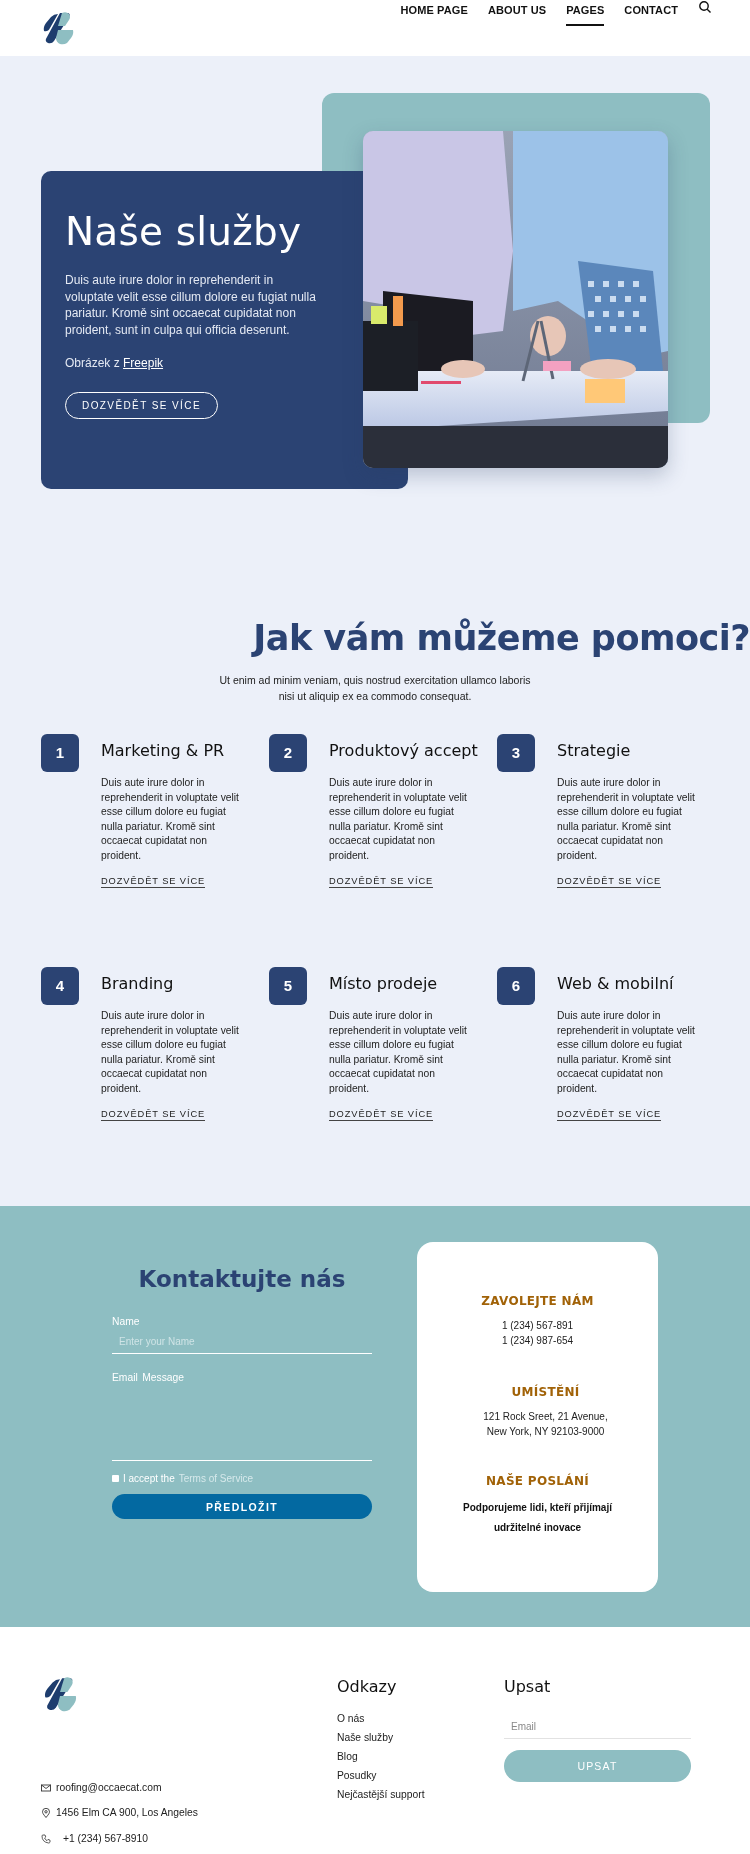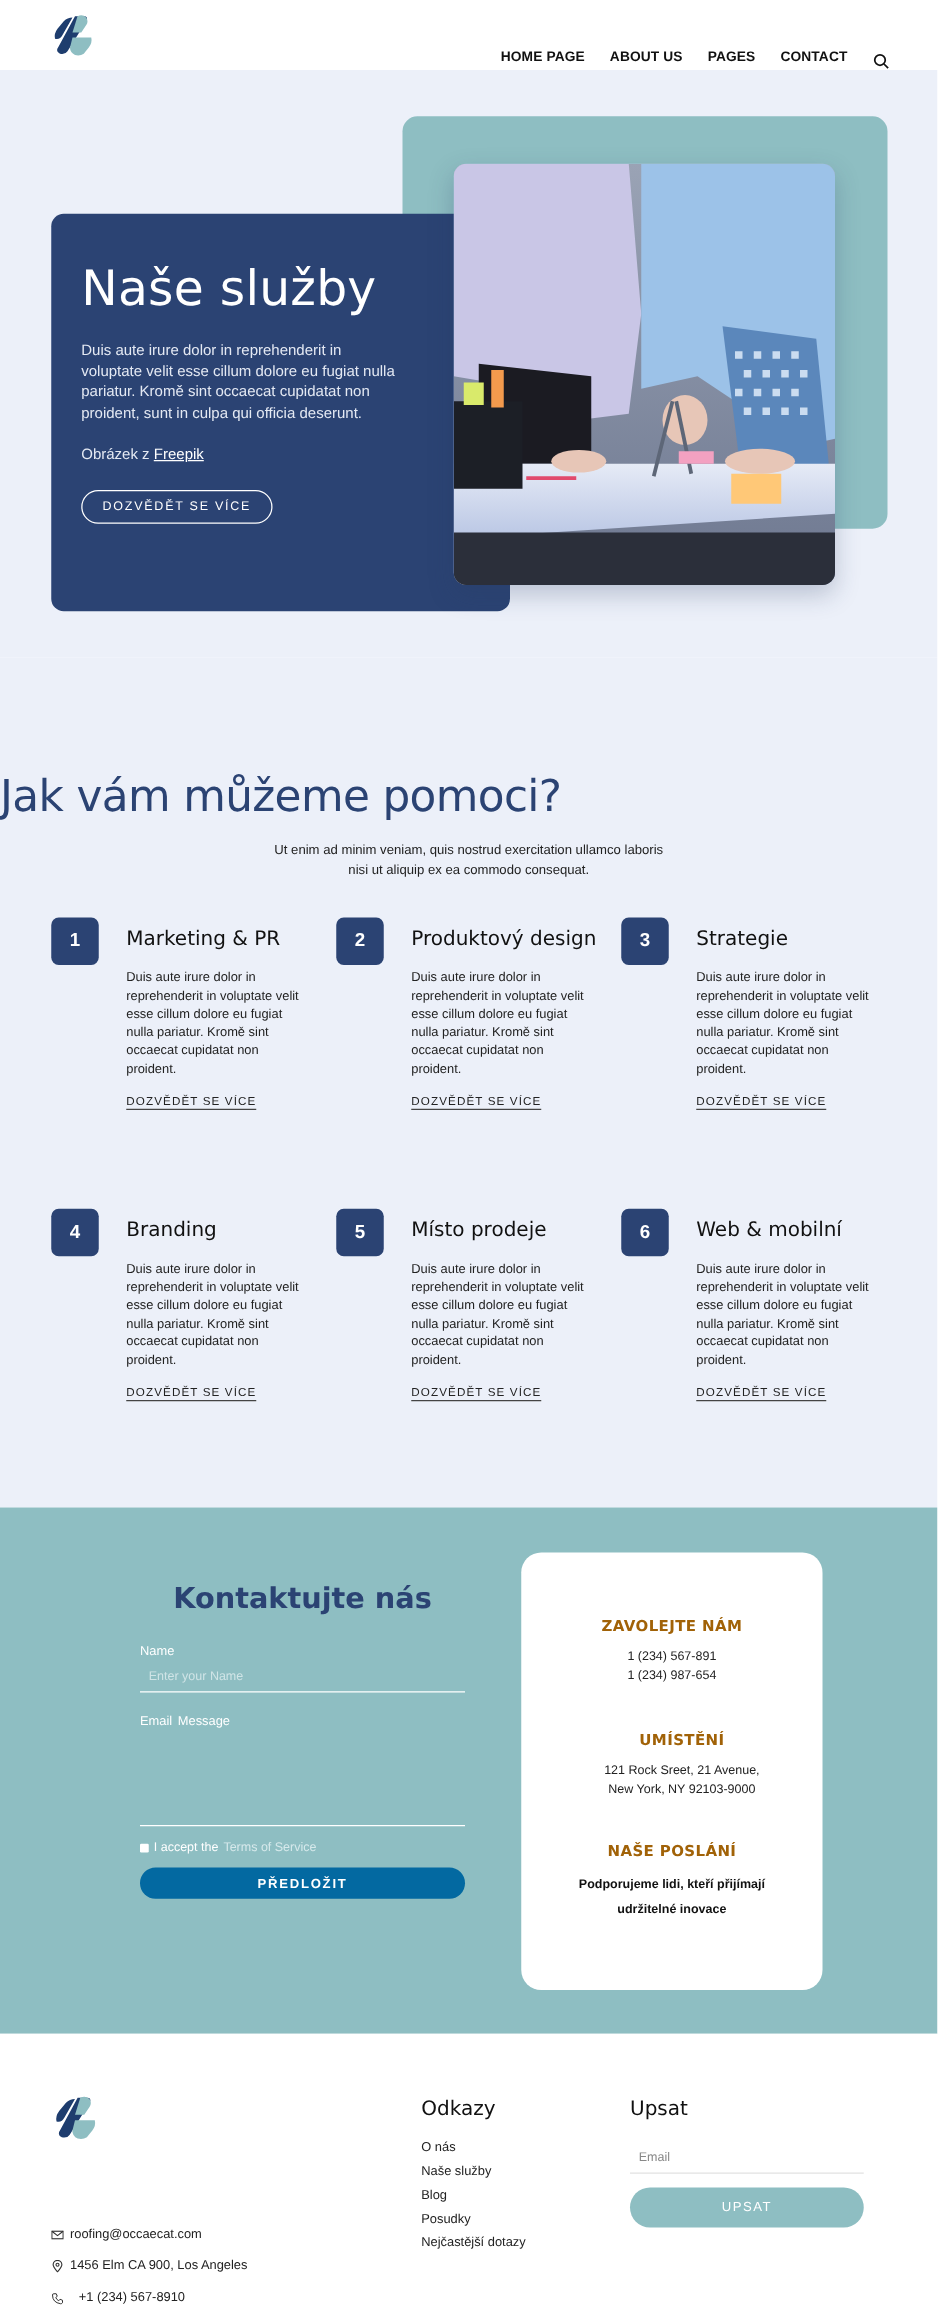--- a/index.html
+++ b/index.html
@@ -3,39 +3,39 @@
 <meta charset="utf-8">
 <style>
   * { box-sizing: border-box; margin: 0; padding: 0; }
   html, body { width: 750px; }
   body { font-family: "Liberation Sans", "DejaVu Sans", sans-serif; color: #111; background: #fff; }
   .heading { font-family: "DejaVu Sans", sans-serif; }
 
   
   .header { height: 56px; background: #fff; position: relative; }
   .logo { position: absolute; left: 40px; top: 10px; width: 36px; height: 36px; }
-  .nav { position: absolute; right: 38px; top: 0; height: 56px; display: flex; align-items: flex-end; gap: 20px; }
+  .nav { position: absolute; right: 38px; top: 0; height: 56px; display: flex; align-items: flex-start; gap: 20px; }
   .nav a { font-size: 11px; font-weight: 700; color: #111; text-decoration: none; letter-spacing: 0.1px; position: relative; padding: 4px 0; }
   .nav a.active::after { content: ""; position: absolute; left: 0; right: 0; bottom: -6px; height: 2px; background: #111; }
   .nav .search { width: 14px; height: 14px; margin-left: 0; cursor: pointer; }
 
   
   .hero { position: relative; background: #ecf0f9; height: 470px; }
   .hero-teal { position: absolute; left: 322px; top: 37px; width: 388px; height: 330px; background: #8ebec2; border-radius: 12px; }
   .hero-card { position: absolute; left: 41px; top: 115px; width: 367px; height: 318px; background: #2b4373; border-radius: 10px; padding: 38px 24px 0 24px; color: #fff; }
   .hero-title { font-size: 39px; font-weight: 400; color: #fff; letter-spacing: 0.2px; margin-bottom: 18px; }
   .hero-text { font-size: 12px; line-height: 16.5px; color: #e4e9f3; width: 260px; }
   .hero-credit { font-size: 12px; color: #e4e9f3; margin-top: 18px; }
   .hero-credit a { color: #fff; text-decoration: underline; }
   .hero-btn { display: inline-block; margin-top: 22px; width: 153px; height: 27px; border: 1.5px solid #fff; border-radius: 14px; color: #fff; font-size: 10px; letter-spacing: 1.4px; text-align: center; line-height: 24px; cursor: pointer; background: transparent; }
   .hero-photo { position: absolute; left: 363px; top: 75px; width: 305px; height: 337px; border-radius: 10px; overflow: hidden; box-shadow: 0 8px 20px rgba(40,60,100,0.25); background: #b9c8e2; }
 
   
   .services { background: #ecf0f9; padding-top: 92px; height: 680px; position: relative; }
-  .services-title { text-align: left; font-size: 35px; font-weight: 400; color: #2b4373; letter-spacing: -0.5px; }
+  .services-title { text-align: right; font-size: 35px; font-weight: 700; color: #2b4373; letter-spacing: -0.5px; }
   .services-sub { text-align: center; font-size: 10.5px; line-height: 16px; color: #222; margin-top: 14px; }
   .grid { position: absolute; left: 41px; top: 208px; width: 670px; }
   .card { position: absolute; width: 220px; height: 170px; }
   .num { position: absolute; left: 0; top: 0; width: 38px; height: 38px; background: #2b4373; border-radius: 6px; color: #fff; font-weight: 700; font-size: 15px; text-align: center; line-height: 38px; }
   .card-title { position: absolute; left: 60px; top: 7px; font-size: 16px; color: #111; white-space: nowrap; }
   .card-text { position: absolute; left: 60px; top: 42px; width: 145px; font-size: 10.3px; line-height: 14.6px; color: #222; }
   .card-link { position: absolute; left: 60px; top: 142px; font-size: 9.3px; letter-spacing: 0.9px; color: #222; text-decoration: none; border-bottom: 1px solid #444; padding-bottom: 1px; cursor: pointer; }
 
   
   .contact { background: #8ebec2; height: 421px; position: relative; }
@@ -169,21 +169,21 @@
 
   <div class="grid">
     <div class="card" style="left:0;top:0;">
       <div class="num">1</div>
       <div class="card-title heading">Marketing &amp; PR</div>
       <p class="card-text">Duis aute irure dolor in reprehenderit in voluptate velit esse cillum dolore eu fugiat nulla pariatur. Kromě sint occaecat cupidatat non proident.</p>
       <a href="#" class="card-link">DOZVĚDĚT SE VÍCE</a>
     </div>
     <div class="card" style="left:228px;top:0;">
       <div class="num">2</div>
-      <div class="card-title heading">Produktový design</div>
+      <div class="card-title heading">Produktový accept</div>
       <p class="card-text">Duis aute irure dolor in reprehenderit in voluptate velit esse cillum dolore eu fugiat nulla pariatur. Kromě sint occaecat cupidatat non proident.</p>
       <a href="#" class="card-link">DOZVĚDĚT SE VÍCE</a>
     </div>
     <div class="card" style="left:456px;top:0;">
       <div class="num">3</div>
       <div class="card-title heading">Strategie</div>
       <p class="card-text">Duis aute irure dolor in reprehenderit in voluptate velit esse cillum dolore eu fugiat nulla pariatur. Kromě sint occaecat cupidatat non proident.</p>
       <a href="#" class="card-link">DOZVĚDĚT SE VÍCE</a>
     </div>
     <div class="card" style="left:0;top:233px;">
@@ -273,19 +273,19 @@
       </svg>
     <span>+1 (234) 567-8910</span>
   </div>
 
   <div class="links-title heading">Odkazy</div>
   <ul class="links">
     <li>O nás</li>
     <li>Naše služby</li>
     <li>Blog</li>
     <li>Posudky</li>
-    <li>Nejčastější dotazy</li>
+    <li>Nejčastější support</li>
   </ul>
 
   <div class="sub-title heading">Upsat</div>
   <input class="sub-input" type="email" placeholder="Email" style="">
   <button class="sub-btn">UPSAT</button>
 </footer>
 
 </body></html>

